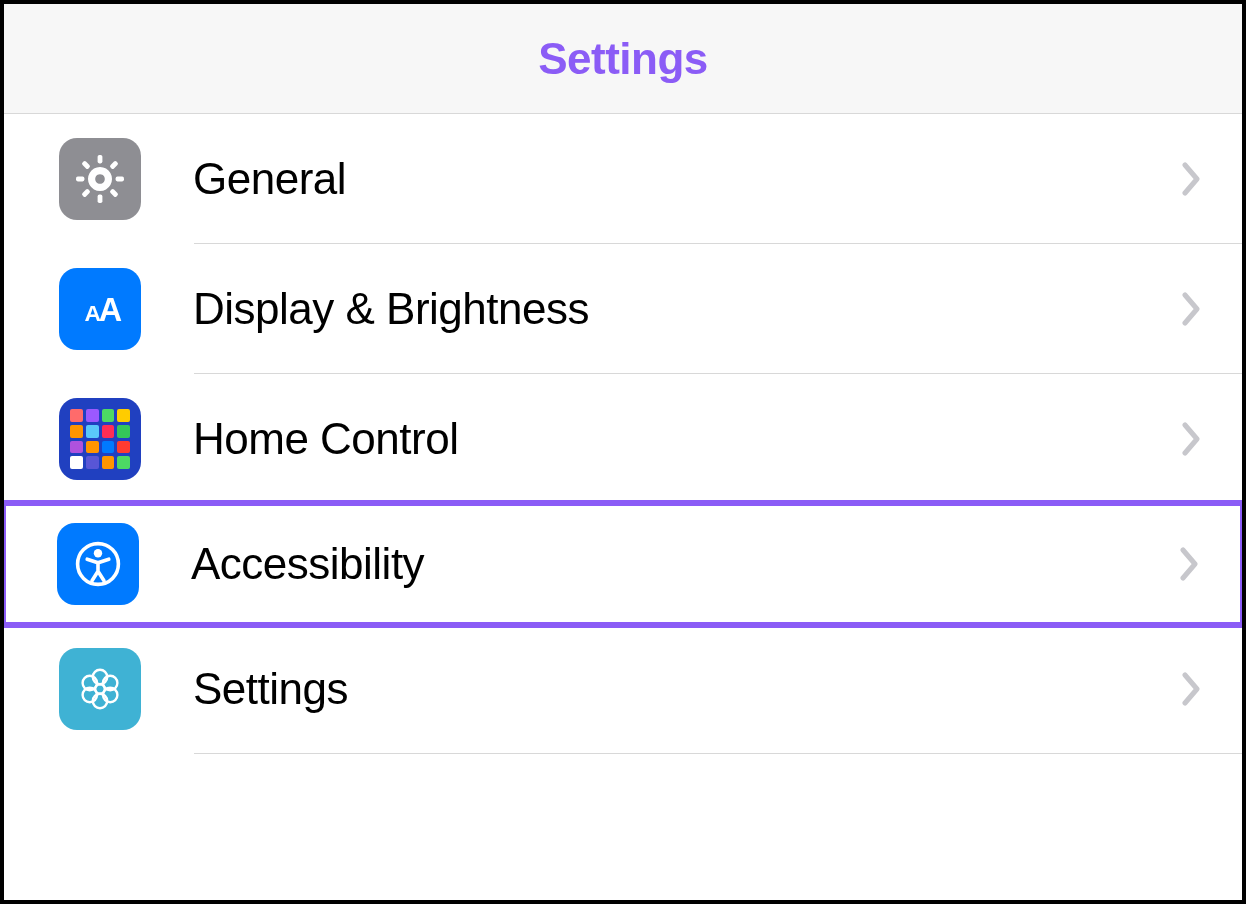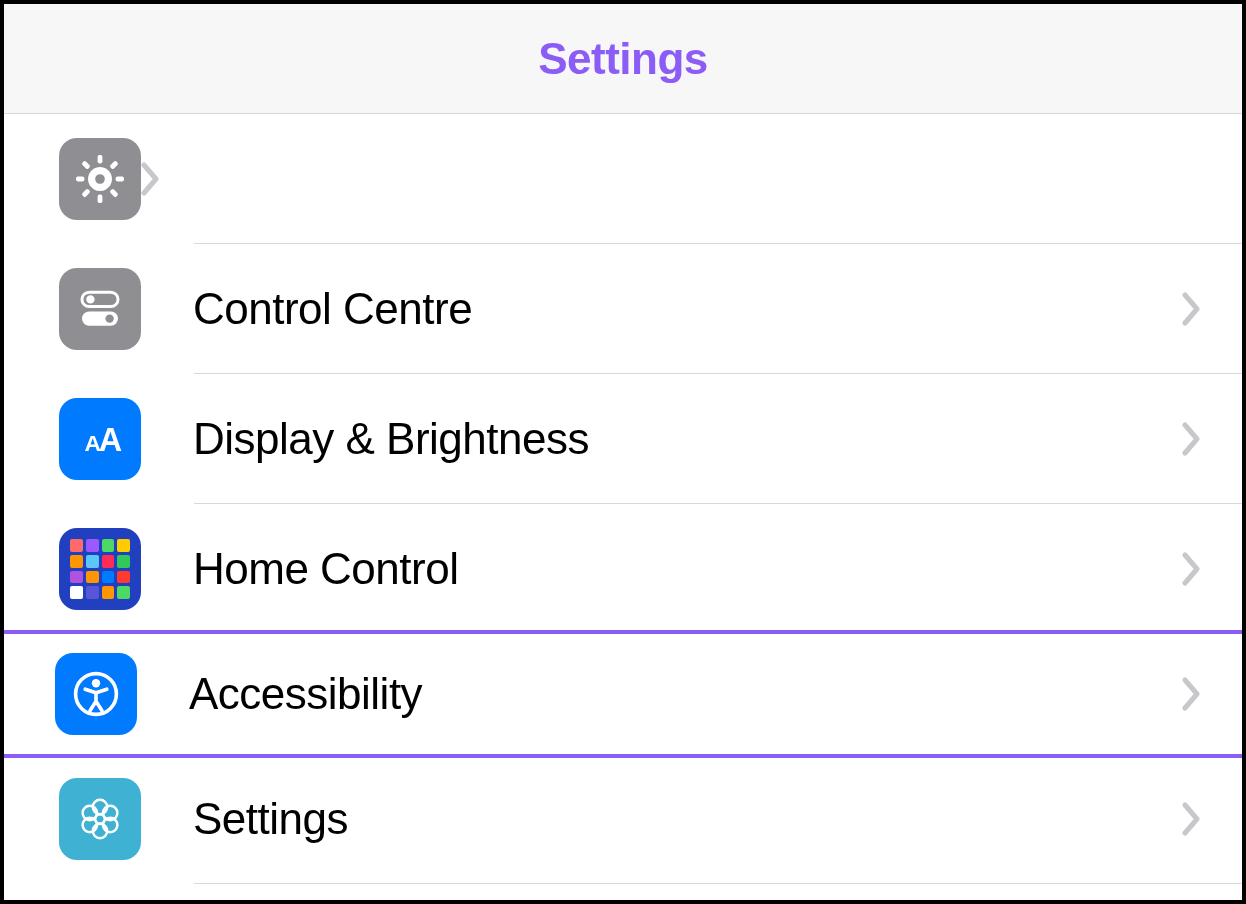--- a/index.html
+++ b/index.html
@@ -35,21 +35,21 @@
     .row {
       display: flex;
       align-items: center;
       height: 130px;
       padding-left: 55px;
       padding-right: 40px;
       cursor: pointer;
       position: relative;
     }
     .row-highlighted {
-      border: 4px solid #8b5cf6;
+      border: 6px solid #8b5cf6;
       margin-left: -4px;
       margin-right: -4px;
       margin-top: -4px;
       margin-bottom: -4px;
       height: 128px;
       padding-left: 51px;
       z-index: 10;
       background: #fff;
     }
     .row .separator {
@@ -129,45 +129,29 @@
             <rect x="10" y="46" width="14" height="8" rx="3"></rect>
             <rect x="76" y="46" width="14" height="8" rx="3"></rect>
             <rect x="46" y="10" width="8" height="14" rx="3" transform="rotate(45 50 50)"></rect>
             <rect x="46" y="76" width="8" height="14" rx="3" transform="rotate(45 50 50)"></rect>
             <rect x="10" y="46" width="14" height="8" rx="3" transform="rotate(45 50 50)"></rect>
             <rect x="76" y="46" width="14" height="8" rx="3" transform="rotate(45 50 50)"></rect>
           </g>
         </g>
       </svg>
     </div>
+    <div class="row-label">General</div>
     <div class="chevron">
       <svg viewBox="0 0 20 34">
           <polyline points="3,3 15,17 3,31" fill="none" stroke="#c7c7cc" stroke-width="5" stroke-linecap="round" stroke-linejoin="round"></polyline>
         </svg>
     </div>
     <div class="separator"></div>
   </div>
 
-  <div class="row">
-    <div class="icon-box control-bg">
-      <svg viewBox="0 0 100 100" width="60" height="60">
-        <rect x="20" y="22" width="60" height="24" rx="12" fill="none" stroke="#fff" stroke-width="5"></rect>
-        <circle cx="34" cy="34" r="7" fill="#fff"></circle>
-        <rect x="20" y="54" width="60" height="24" rx="12" fill="#fff"></rect>
-        <circle cx="66" cy="66" r="7" fill="#8e8e93"></circle>
-      </svg>
-    </div>
-    <div class="row-label">Control Centre</div>
-    <div class="chevron">
-      <svg viewBox="0 0 20 34">
-          <polyline points="3,3 15,17 3,31" fill="none" stroke="#c7c7cc" stroke-width="5" stroke-linecap="round" stroke-linejoin="round"></polyline>
-        </svg>
-    </div>
-    <div class="separator"></div>
-  </div>
 
   <div class="row">
     <div class="icon-box display-bg">
       <svg viewBox="0 0 100 100" width="60" height="60">
         <text x="24" y="70" font-family="Helvetica,Arial,sans-serif" font-size="38" font-weight="600" fill="#fff">A</text>
         <text x="48" y="70" font-family="Helvetica,Arial,sans-serif" font-size="54" font-weight="600" fill="#fff">A</text>
       </svg>
     </div>
     <div class="row-label">Display &amp; Brightness</div>
     <div class="chevron">

